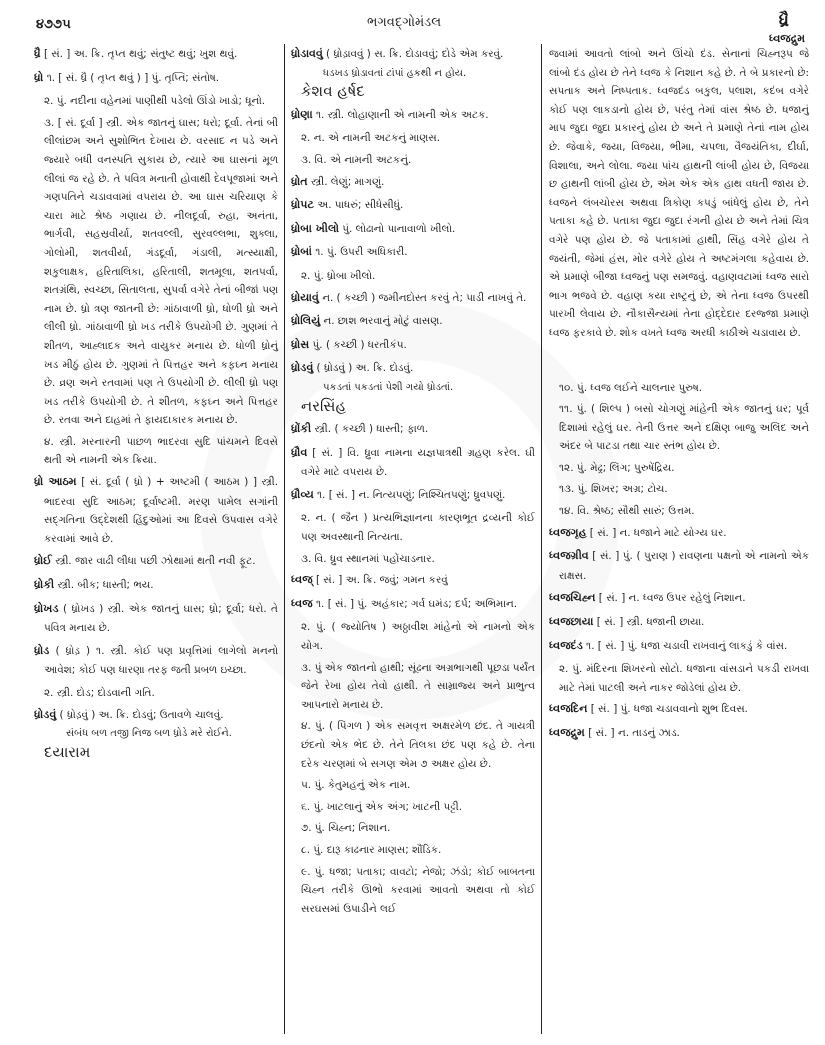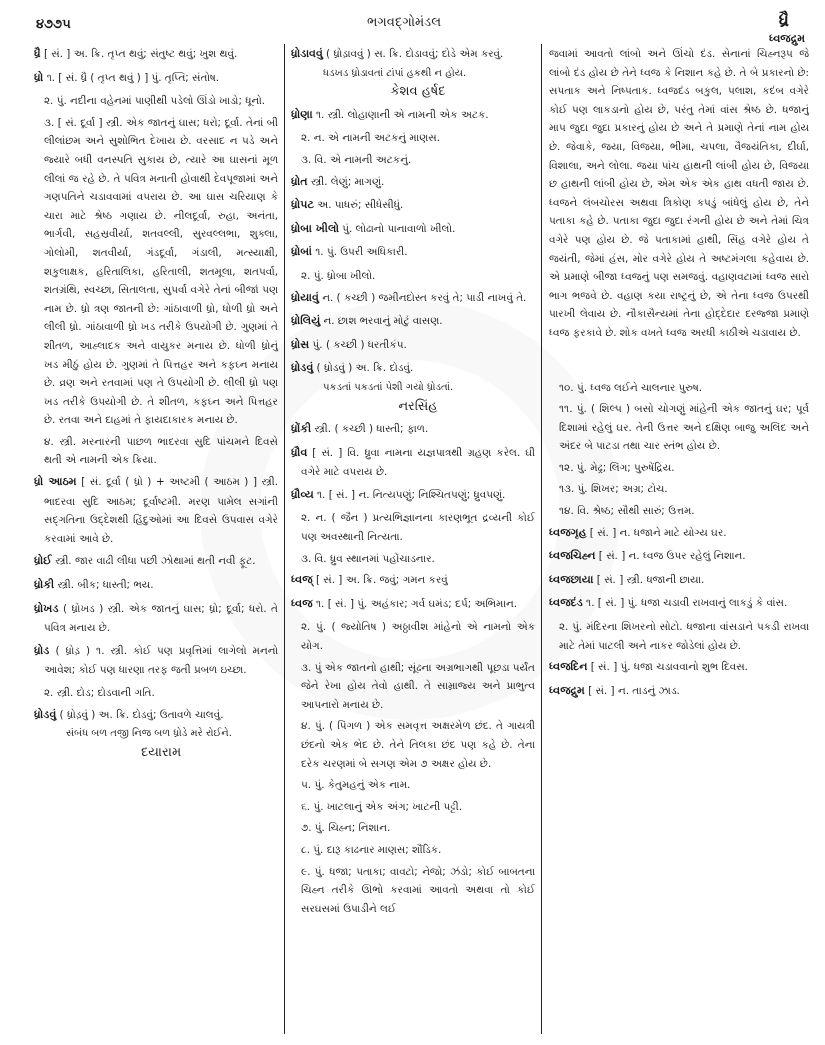--- a/index.html
+++ b/index.html
@@ -26,21 +26,21 @@
   }
   .col-1 { width: 250px; padding-right: 6px; }
   .col-2 { width: 258px; padding: 0 6px; border-left: 1.5px solid #222; border-right: 1.5px solid #222; }
   .col-3 { width: 267px; padding-left: 7px; }
 
   .entry { margin: 0 0 4px 0; padding-left: 10px; text-indent: -10px; }
   .entry.cont { padding-left: 0; text-indent: 0; }
   .sense { margin: 0 0 3px 0; padding-left: 10px; }
   .hw { font-weight: bold; font-size: 11px; }
   .quote { display: block; padding-left: 22px; text-indent: 0; font-size: 10px; }
-  .quote-author { display: block; text-align: center; font-size: 13px; text-indent: 0; }
+  .quote-author { display: block; text-align: left; font-size: 15px; text-indent: 0; }
   .watermark {
     position: absolute; left: 200px; top: 300px; width: 420px; height: 420px;
     border-radius: 50%; border: 60px solid rgba(200,200,200,0.12); box-sizing: border-box;
     pointer-events: none;
   }
 </style>
 </head>
 <body>
 
 <div class="watermark"></div>
@@ -98,20 +98,21 @@
       <div class="entry sense" style="padding-left: 10px; text-indent: 0px;"><span>૯. પું. ધજા; પતાકા; વાવટો; નેજો; ઝંડો; કોઈ બાબતના ચિહ્ન તરીકે ઊભો કરવામાં આવતો અથવા તો કોઈ સરઘસમાં ઉપાડીને લઈ</span></div>
     </div>
   <div class="col col-3">
       <div class="entry cont"><span>જવામાં આવતો લાંબો અને ઊંચો દંડ. સેનાનાં ચિહ્નરૂપ જે લાંબો દંડ હોય છે તેને ધ્વજ કે નિશાન કહે છે. તે બે પ્રકારનો છે: સપતાક અને નિષ્પતાક. ધ્વજદંડ બકુલ, પલાશ, કદંબ વગેરે કોઈ પણ લાકડાનો હોય છે, પરંતુ તેમાં વાંસ શ્રેષ્ઠ છે. ધજાનું માપ જુદા જુદા પ્રકારનું હોય છે અને તે પ્રમાણે તેનાં નામ હોય છે. જેવાકે, જયા, વિજયા, ભીમા, ચપલા, વૈજયંતિકા, દીર્ઘા, વિશાલા, અને લોલા. જયા પાંચ હાથની લાંબી હોય છે, વિજયા છ હાથની લાંબી હોય છે, એમ એક એક હાથ વધતી જાય છે. ધ્વજને લંબચોરસ અથવા ત્રિકોણ કપડું બાંધેલું હોય છે, તેને પતાકા કહે છે. પતાકા જુદા જુદા રંગની હોય છે અને તેમાં ચિત્ર વગેરે પણ હોય છે. જે પતાકામાં હાથી, સિંહ વગેરે હોય તે જયંતી, જેમાં હંસ, મોર વગેરે હોય તે અષ્ટમંગલા કહેવાય છે. એ પ્રમાણે બીજા ધ્વજનું પણ સમજવું. વહાણવટામાં ધ્વજ સારો ભાગ ભજવે છે. વહાણ કયા રાષ્ટ્રનું છે, એ તેના ધ્વજ ઉપરથી પારખી લેવાય છે. નૌકાસૈન્યમાં તેના હોદ્દેદાર દરજ્જા પ્રમાણે ધ્વજ ફરકાવે છે. શોક વખતે ધ્વજ અરધી કાઠીએ ચડાવાય છે.</span></div>
       <div class="entry sense" style="padding-left: 10px; text-indent: 0px; margin-top: 36px;"><span>૧૦. પું. ધ્વજ લઈને ચાલનાર પુરુષ.</span></div>
       <div class="entry sense" style="padding-left: 10px; text-indent: 0px;"><span>૧૧. પું. ( શિલ્પ ) બસો ચોગણું માંહેની એક જાતનું ઘર; પૂર્વ દિશામાં રહેલું ઘર. તેની ઉત્તર અને દક્ષિણ બાજુ અલિંદ અને અંદર બે પાટડા તથા ચાર સ્તંભ હોય છે.</span></div>
       <div class="entry sense" style="padding-left: 10px; text-indent: 0px;"><span>૧૨. પું. મેઢ્ર; લિંગ; પુરુષેંદ્રિય.</span></div>
       <div class="entry sense" style="padding-left: 10px; text-indent: 0px;"><span>૧૩. પું. શિખર; અગ્ર; ટોચ.</span></div>
       <div class="entry sense" style="padding-left: 10px; text-indent: 0px;"><span>૧૪. વિ. શ્રેષ્ઠ; સૌથી સારું; ઉત્તમ.</span></div>
       <div class="entry"><span class="hw">ધ્વજગૃહ</span><span> [ સં. ] ન. ધજાને માટે યોગ્ય ઘર.</span></div>
+      <div class="entry"><span class="hw">ધ્વજગ્રીવ</span><span> [ સં. ] પું. ( પુરાણ ) રાવણના પક્ષનો એ નામનો એક રાક્ષસ.</span></div>
       <div class="entry"><span class="hw">ધ્વજચિહ્ન</span><span> [ સં. ] ન. ધ્વજ ઉપર રહેલું નિશાન.</span></div>
       <div class="entry"><span class="hw">ધ્વજછાયા</span><span> [ સં. ] સ્ત્રી. ધજાની છાયા.</span></div>
       <div class="entry"><span class="hw">ધ્વજદંડ</span><span> ૧. [ સં. ] પું. ધજા ચડાવી રાખવાનું લાકડું કે વાંસ.</span></div>
       <div class="entry sense" style="padding-left: 10px; text-indent: 0px;"><span>૨. પું. મંદિરના શિખરનો સોટો. ધજાના વાંસડાને પકડી રાખવા માટે તેમાં પાટલી અને નાકર જોડેલાં હોય છે.</span></div>
       <div class="entry"><span class="hw">ધ્વજદિન</span><span> [ સં. ] પું. ધજા ચડાવવાનો શુભ દિવસ.</span></div>
       <div class="entry"><span class="hw">ધ્વજદ્રુમ</span><span> [ સં. ] ન. તાડનું ઝાડ.</span></div>
     </div>
 </div>
 
 </body></html>

